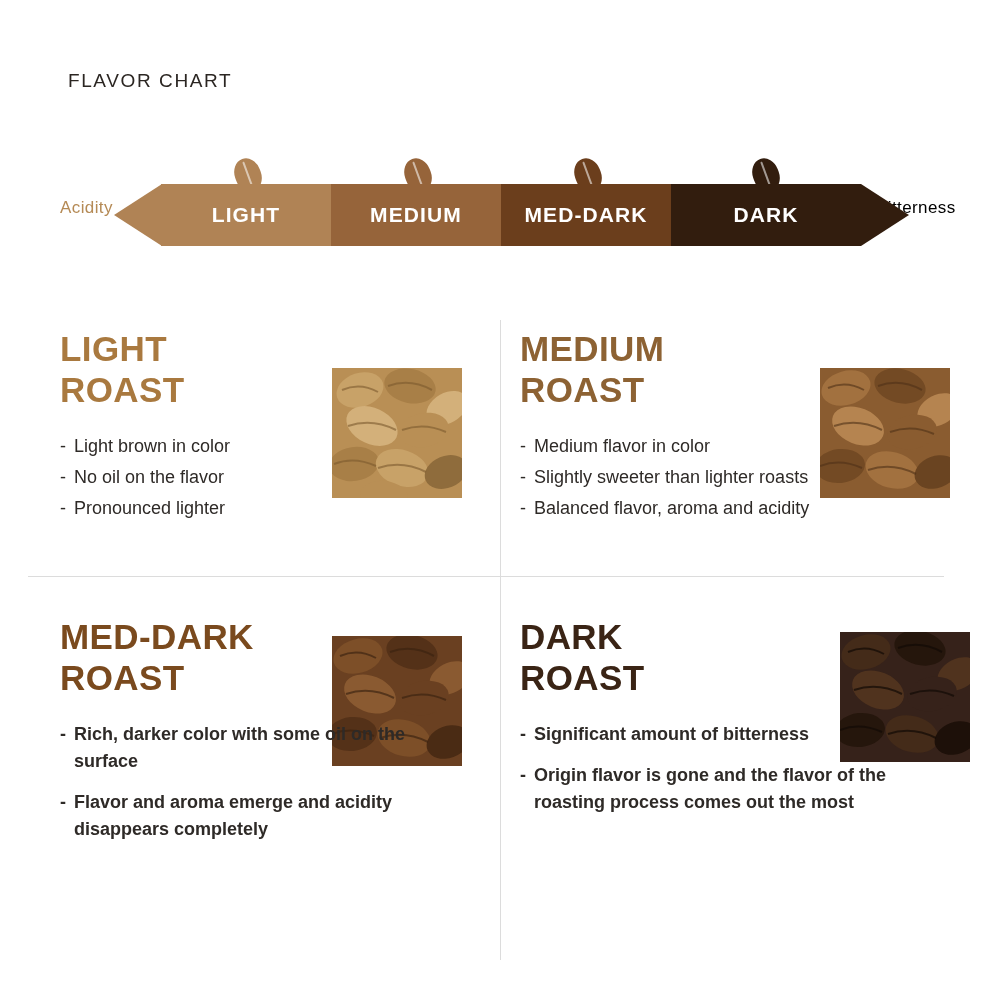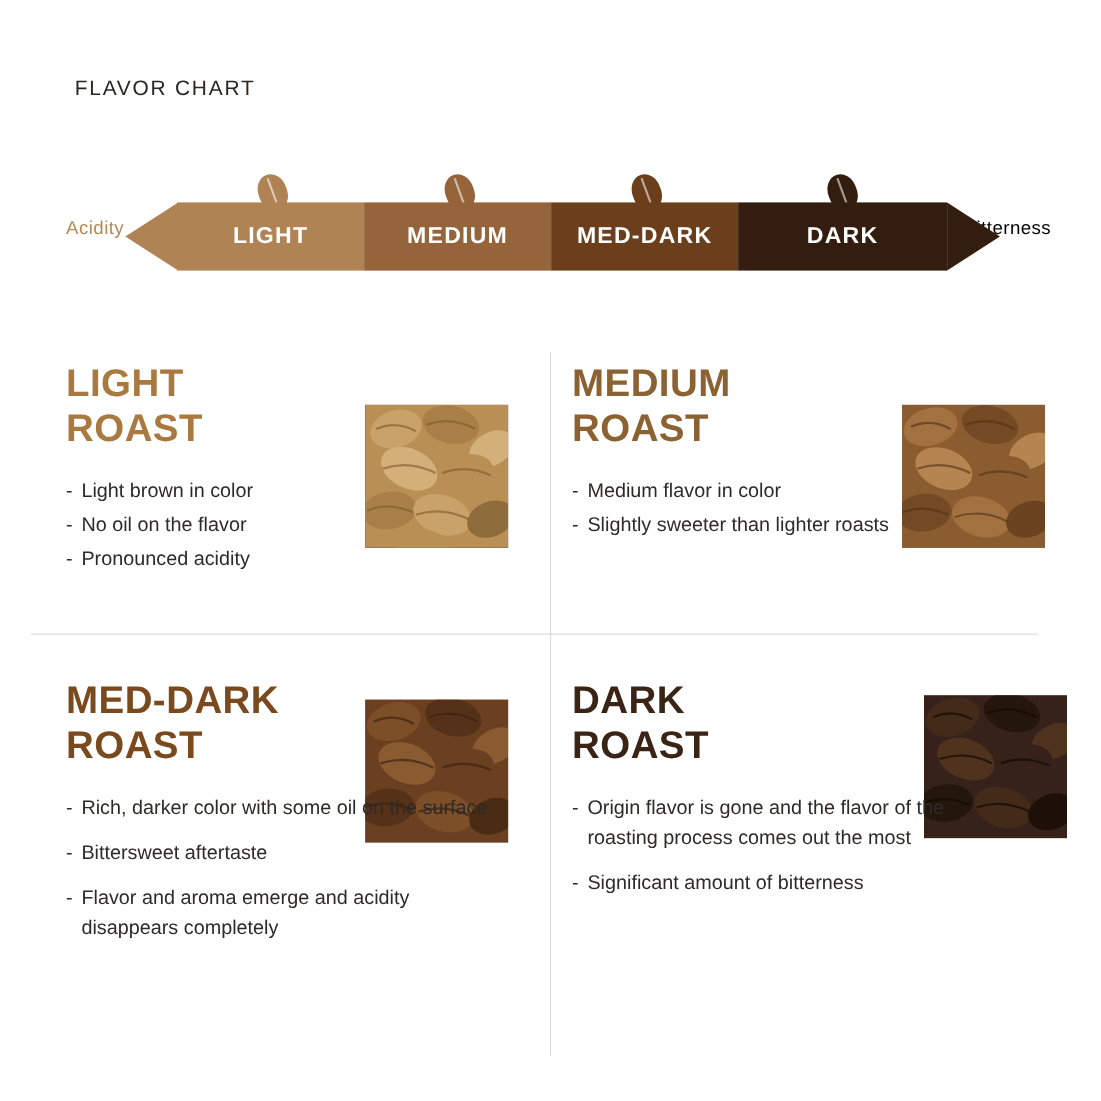--- a/index.html
+++ b/index.html
@@ -176,21 +176,21 @@
     font-size: 18px;
     line-height: 1.5;
     color: #2e2a27;
     width: 400px;
   }
   .bullets li {
     padding-left: 14px;
     position: relative;
     margin-bottom: 4px;
   }
-  .bullets.spaced li { margin-bottom: 14px; }
+  .bullets.spaced li { margin-bottom: 14px; font-weight: bold; }
   .bullets li::before {
     content: "-";
     position: absolute;
     left: 0;
     top: 0;
   }
 
   
   .thumb {
     position: absolute;
@@ -260,21 +260,21 @@
           <path d="M16 58 Q40 50 64 62"></path>
           <path d="M70 62 Q92 54 114 64"></path>
           <path d="M2 96 Q22 88 44 98"></path>
           <path d="M46 100 Q70 92 94 104"></path>
         </g>
       </svg>
     </div>
     <ul class="bullets">
       <li>Light brown in color</li>
       <li>No oil on the flavor</li>
-      <li>Pronounced acidity</li>
+      <li>Pronounced lighter</li>
     </ul>
   </div>
 
   <div class="card c1">
     <div class="card-head">
       <span>MEDIUM</span><br>
       <span>ROAST</span>
     </div>
     <div class="thumb">
       <svg width="130" height="130" viewBox="0 0 130 130">
@@ -295,20 +295,21 @@
           <path d="M14 58 Q38 50 62 62"></path>
           <path d="M70 64 Q92 56 114 66"></path>
           <path d="M0 98 Q20 90 42 100"></path>
           <path d="M48 102 Q72 94 96 106"></path>
         </g>
       </svg>
     </div>
     <ul class="bullets">
       <li>Medium flavor in color</li>
       <li>Slightly sweeter than lighter roasts</li>
+      <li>Balanced flavor, aroma and acidity</li>
     </ul>
   </div>
 
   <div class="card c2">
     <div class="card-head">
       <span>MED-DARK</span><br>
       <span>ROAST</span>
     </div>
     <div class="thumb">
       <svg width="130" height="130" viewBox="0 0 130 130">
@@ -328,21 +329,20 @@
           <path d="M58 16 Q80 8 102 20"></path>
           <path d="M14 58 Q38 50 62 62"></path>
           <path d="M70 62 Q92 54 114 64"></path>
           <path d="M0 98 Q20 90 42 100"></path>
           <path d="M48 102 Q72 94 96 106"></path>
         </g>
       </svg>
     </div>
     <ul class="bullets spaced">
       <li>Rich, darker color with some oil on the surface</li>
-      <li>Bittersweet aftertaste</li>
       <li>Flavor and aroma emerge and acidity disappears completely</li>
     </ul>
   </div>
 
   <div class="card c3">
     <div class="card-head">
       <span>DARK</span><br>
       <span>ROAST</span>
     </div>
     <div class="thumb">
@@ -362,17 +362,17 @@
           <path d="M8 20 Q26 12 44 22"></path>
           <path d="M58 16 Q80 8 102 20"></path>
           <path d="M14 58 Q38 50 62 62"></path>
           <path d="M70 62 Q92 54 114 64"></path>
           <path d="M0 98 Q20 90 42 100"></path>
           <path d="M48 102 Q72 94 96 106"></path>
         </g>
       </svg>
     </div>
     <ul class="bullets spaced">
+      <li>Significant amount of bitterness</li>
       <li>Origin flavor is gone and the flavor of the roasting process comes out the most</li>
-      <li>Significant amount of bitterness</li>
     </ul>
   </div>
 </div>
 
 </body></html>

